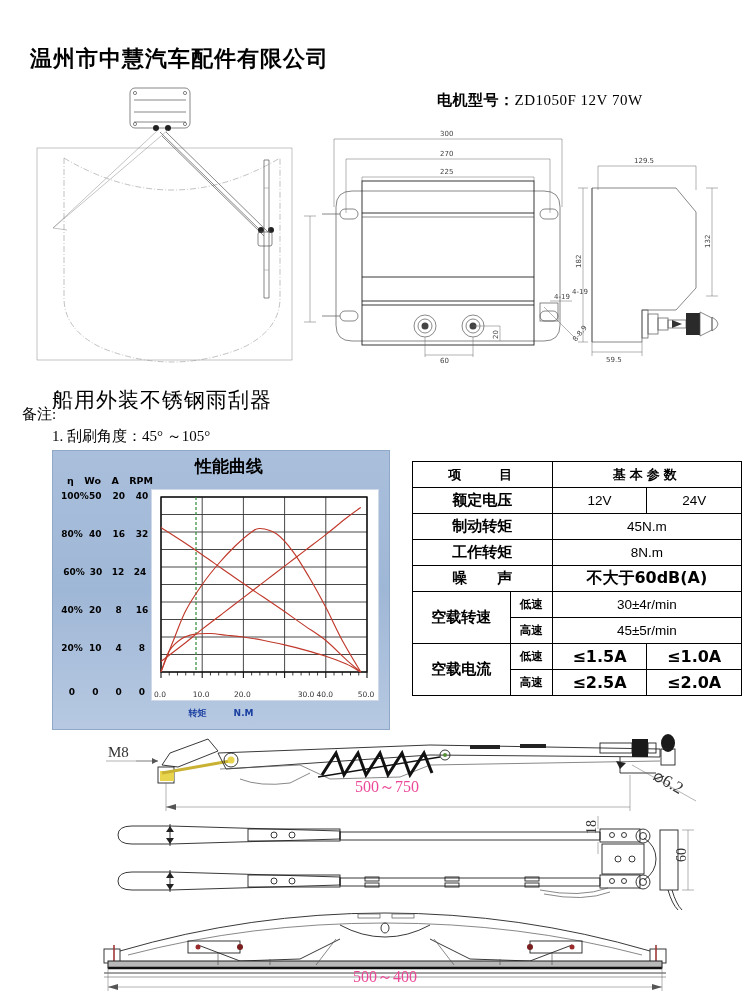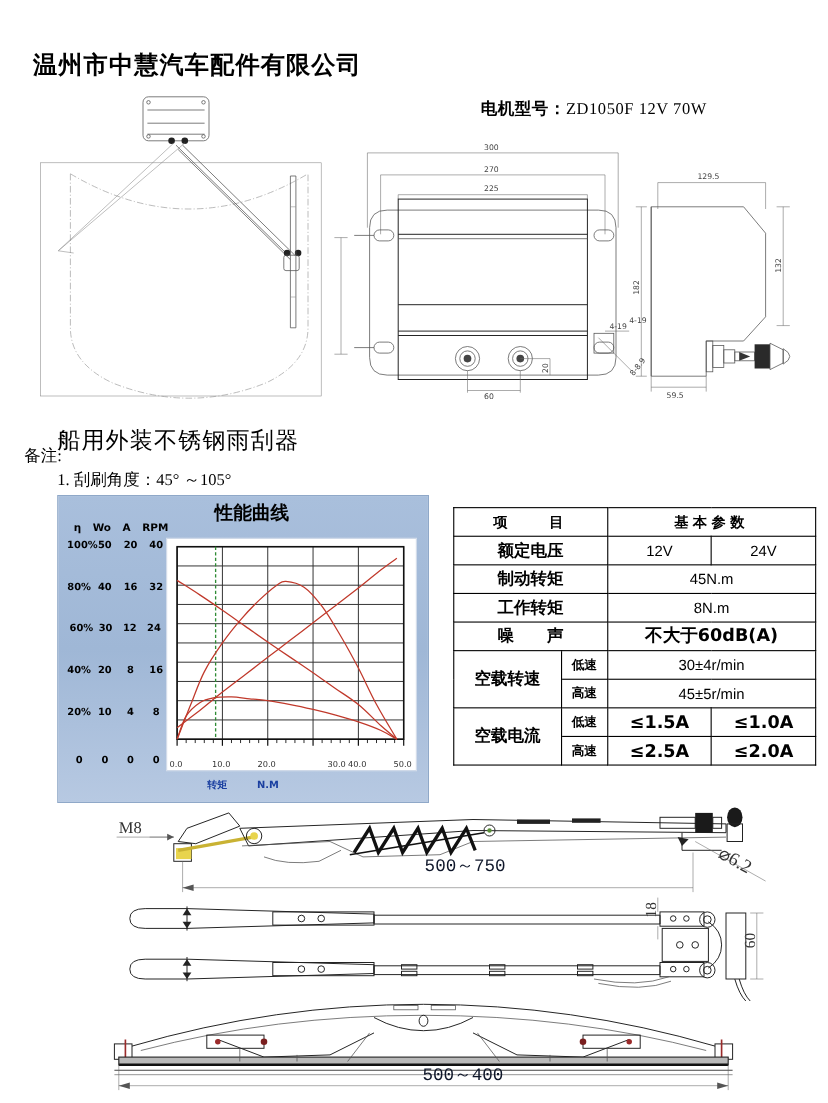--- a/index.html
+++ b/index.html
@@ -100,22 +100,22 @@
   .spec-table td.hdr { font-size:13px; letter-spacing:4px; }
   .spec-table td.sub { font-size:11.5px; width:42px; }
   .spec-table td.rowlabel { font-size:15px; }
 
   
   .arm-top   { position:absolute; left:100px; top:735px; width:600px; height:85px; }
   .arm-pair  { position:absolute; left:100px; top:812px; width:600px; height:100px; }
   .blade-view{ position:absolute; left:100px; top:915px; width:570px; height:80px; }
 
   .dim-text {
-    position:absolute; font-size:13px; color:#0f172a;
-    font-family:Liberation Mono, monospace; white-space:nowrap;margin-left:31px;
+    position:absolute; font-size:13px; color:#ec4899;
+    font-family:Liberation Serif, serif; white-space:nowrap;
   }
   .dim-500-750 { left:355px; top:777px; font-size:16px; }
   .dim-500-800 { left:353px; top:967px; font-size:16px; }
   svg { display:block; overflow:visible; }
   .ln { stroke:#555; fill:none; stroke-width:0.7; }
   .ln-dk { stroke:#222; fill:none; stroke-width:0.9; }
   .ln-thin { stroke:#888; fill:none; stroke-width:0.5; }
   .dimln { stroke:#666; fill:none; stroke-width:0.5; }
   .dimtx { font-size:7px; fill:#444; font-family:"DejaVu Sans",sans-serif; }
   .dashdot { stroke:#999; fill:none; stroke-width:0.6; stroke-dasharray:6 2 1 2; }

